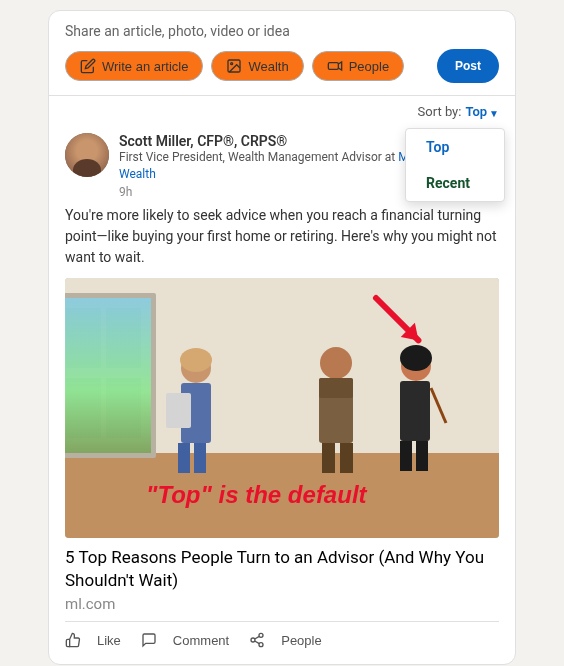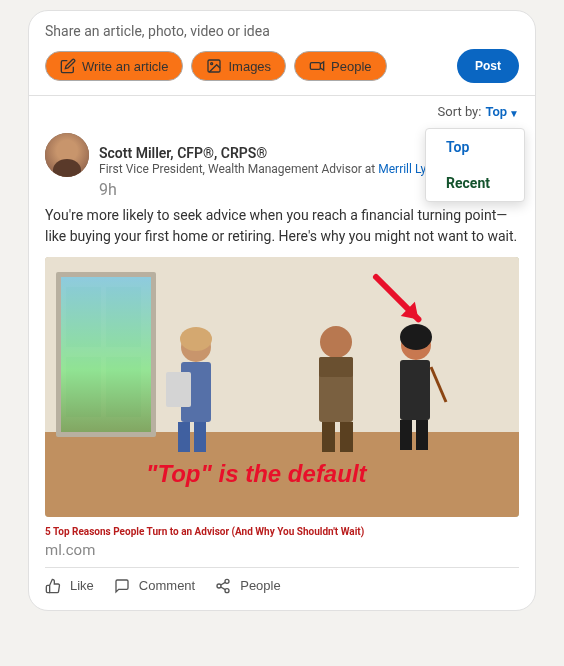--- a/index.html
+++ b/index.html
@@ -6,24 +6,24 @@
     body {
       font-family: -apple-system, BlinkMacSystemFont, "Segoe UI", Roboto, Arial, sans-serif;
       background: #f3f2ef;
       display: flex;
       justify-content: center;
       align-items: flex-start;
       min-height: 666px;
       padding: 10px;
     }
     .container {
-      width: 508px;
+      width: 468px;
       background: #fff;
       border: 1px solid #e0e0e0;
-      border-radius: 20px;
+      border-radius: 12px;
       overflow: visible;
     }
     
     .share-bar {
       padding: 12px 16px;
       border-bottom: 1px solid #e0e0e0;
     }
     .share-bar-text {
       color: #666;
       font-size: 14px;
@@ -131,33 +131,33 @@
     }
     .avatar-img::after {
       content: '';
       position: absolute;
       bottom: 0; left: 50%;
       transform: translateX(-50%);
       width: 28px; height: 18px;
       background: #5a3a2a;
       border-radius: 50% 50% 0 0 / 60% 60% 0 0;
     }
-    .author-info { flex: 1; margin-top: 12px; }
+    .author-info { flex: 1; }
     .author-name {
       font-size: 14px;
       font-weight: 600;
       color: #333;
     }
     .author-title {
       font-size: 12px;
       color: #555;
       line-height: 1.4;
     }
     .author-title a { color: #0a66c2; text-decoration: none; }
-    .post-time { font-size: 16px; color: #888; margin-top: 2px; }
+    .post-time { font-size: 12px; color: #888; margin-top: 2px; }
     .post-text {
       font-size: 14px;
       color: #333;
       line-height: 1.5;
       margin-bottom: 10px;
     }
     
     .article-image-wrap {
       position: relative;
       width: 100%;
@@ -167,43 +167,43 @@
     }
     .article-image {
       width: 100%;
       height: 260px;
       background: linear-gradient(135deg, #d4c4a0 0%, #b8a87a 20%, #c8b890 40%, #a0b878 60%, #88a060 80%, #789050 100%);
       position: relative;
       overflow: hidden;
     }
     
     .article-title {
-      font-size: 10px;
-      font-weight: 700;
-      color: #b91c1c;
+      font-size: 17px;
+      font-weight: 400;
+      color: #000000;
       margin-bottom: 2px;
       line-height: 1.4;
     }
     .article-source {
       font-size: 15px;
       color: #888;
     }
     
     .reaction-bar {
       display: flex;
       align-items: center;
       gap: 20px;
       padding: 10px 0 4px;
       border-top: 1px solid #e0e0e0;
       margin-top: 8px;
     }
     .reaction-btn {
       display: flex;
       align-items: center;
-      gap: 9px;
+      gap: 16px;
       font-size: 13px;
       color: #555;
       cursor: pointer;
       background: none;
       border: none;
       font-weight: 500;
     }
     
     .icon-svg { width: 16px; height: 16px; }
   </style>
@@ -221,21 +221,21 @@
           <path d="M18.5 2.5a2.121 2.121 0 0 1 3 3L12 15l-4 1 1-4 9.5-9.5z"></path>
         </svg>
         <span>Write an article</span>
       </button>
       <button class="action-btn">
         <svg class="icon-svg" viewBox="0 0 24 24" fill="none" stroke="currentColor" stroke-width="2">
           <rect x="3" y="3" width="18" height="18" rx="2"></rect>
           <circle cx="8.5" cy="8.5" r="1.5"></circle>
           <path d="M21 15l-5-5L5 21"></path>
         </svg>
-        <span>Images</span>
+        <span>Wealth</span>
       </button>
       <button class="action-btn">
         <svg class="icon-svg" viewBox="0 0 24 24" fill="none" stroke="currentColor" stroke-width="2">
           <rect x="2" y="7" width="15" height="10" rx="2"></rect>
           <path d="M17 9l5-3v12l-5-3"></path>
         </svg>
         <span>People</span>
       </button>
       <button class="post-btn">Post</button>
     </div>

